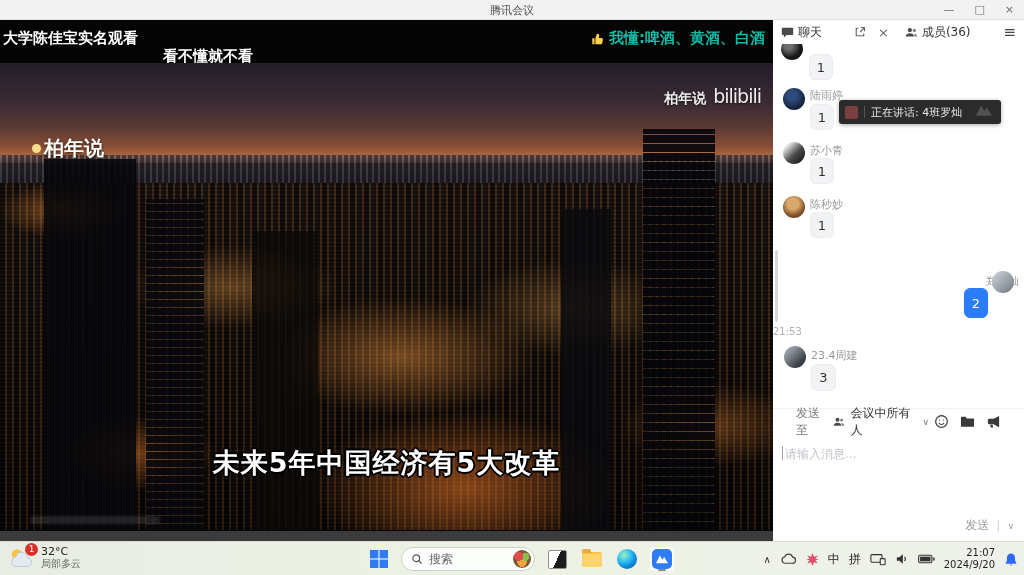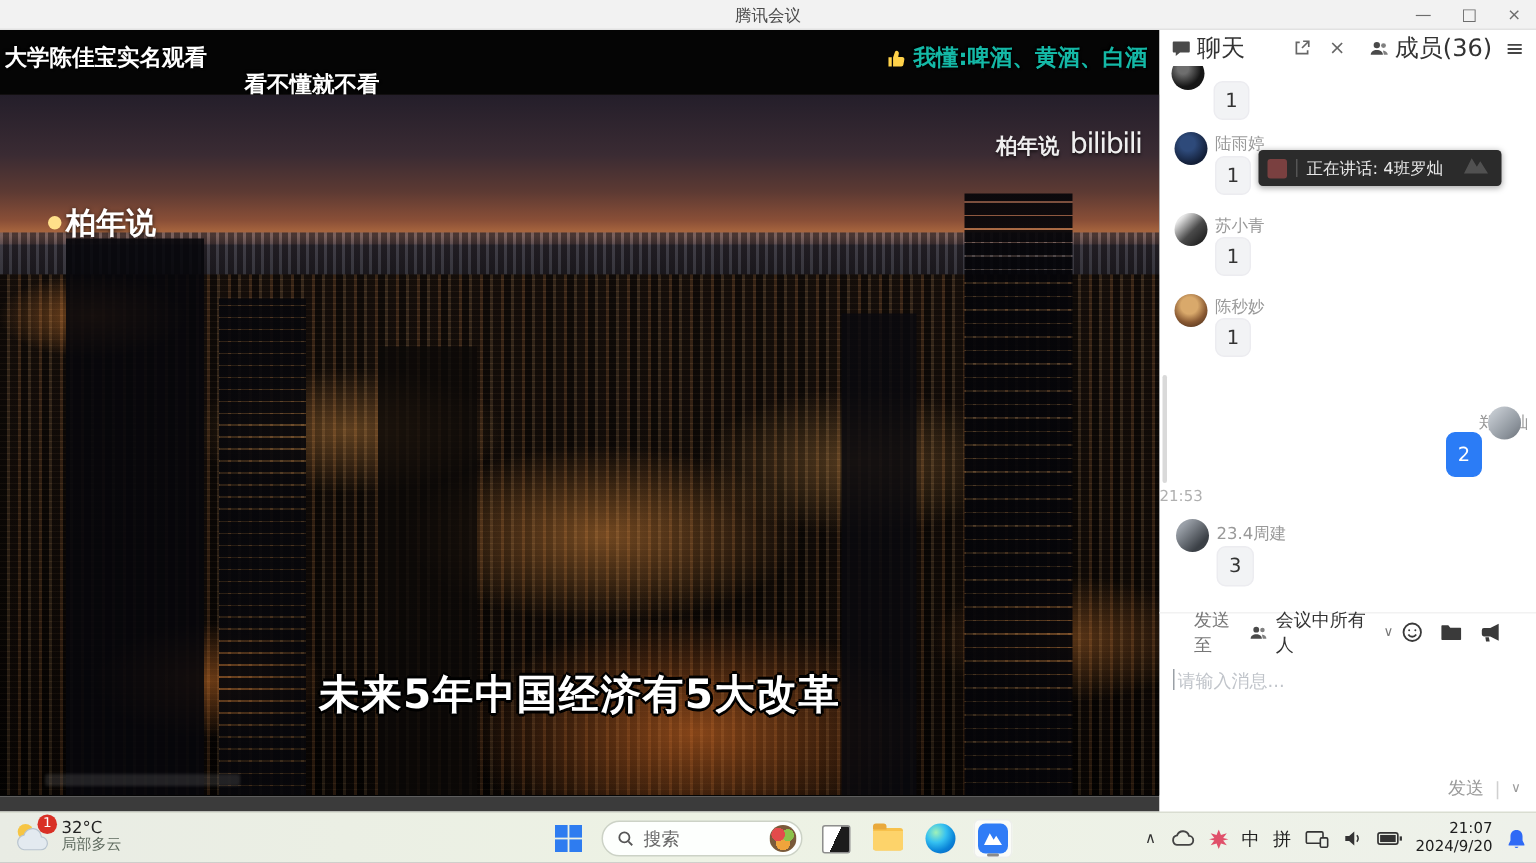--- a/index.html
+++ b/index.html
@@ -68,21 +68,21 @@
     color:#fff; font-size:27px; font-weight:bold; letter-spacing:1px;
     text-shadow:-2px 0 #000,2px 0 #000,0 -2px #000,0 2px #000,-1px -1px #000,1px 1px #000,1px -1px #000,-1px 1px #000; }
   .fwm { position:absolute; left:30px; bottom:6px; width:130px; height:8px;
     background:rgba(130,130,130,.22); filter:blur(1px); border-radius:2px; }
 
   
   .chat { position:absolute; top:20px; left:773px; width:251px; height:521px;
     background:#fff; }
   .chat-header { position:absolute; top:0; left:0; right:0; height:24px;
     display:flex; align-items:center; padding:0 8px; gap:6px; }
-  .tab { display:flex; align-items:center; gap:4px; font-size:16px; color:#333; cursor:default; }
+  .tab { display:flex; align-items:center; gap:4px; font-size:12px; color:#333; cursor:default; }
   .tab-chat { margin-right:26px; }
   .hicon { display:flex; align-items:center; color:#666; }
   .hx { font-size:13px; color:#666; margin-left:6px; }
   .hmenu { margin-left:auto; font-size:15px; color:#444; }
 
   .msg-area { position:absolute; top:24px; left:0; right:0; bottom:133px; overflow:hidden; }
   .avatar { position:absolute; width:22px; height:22px; border-radius:50%; }
   .av0 { background:radial-gradient(circle at 35% 35%, #6e6e6e 0 18%, #161616 60%); }
   .av1 { background:radial-gradient(circle at 40% 35%, #2e4a7a 0 25%, #131f38 70%); }
   .av2 { background:linear-gradient(135deg,#e6e6e6 18%,#4a4a4a 55%,#101010); }

